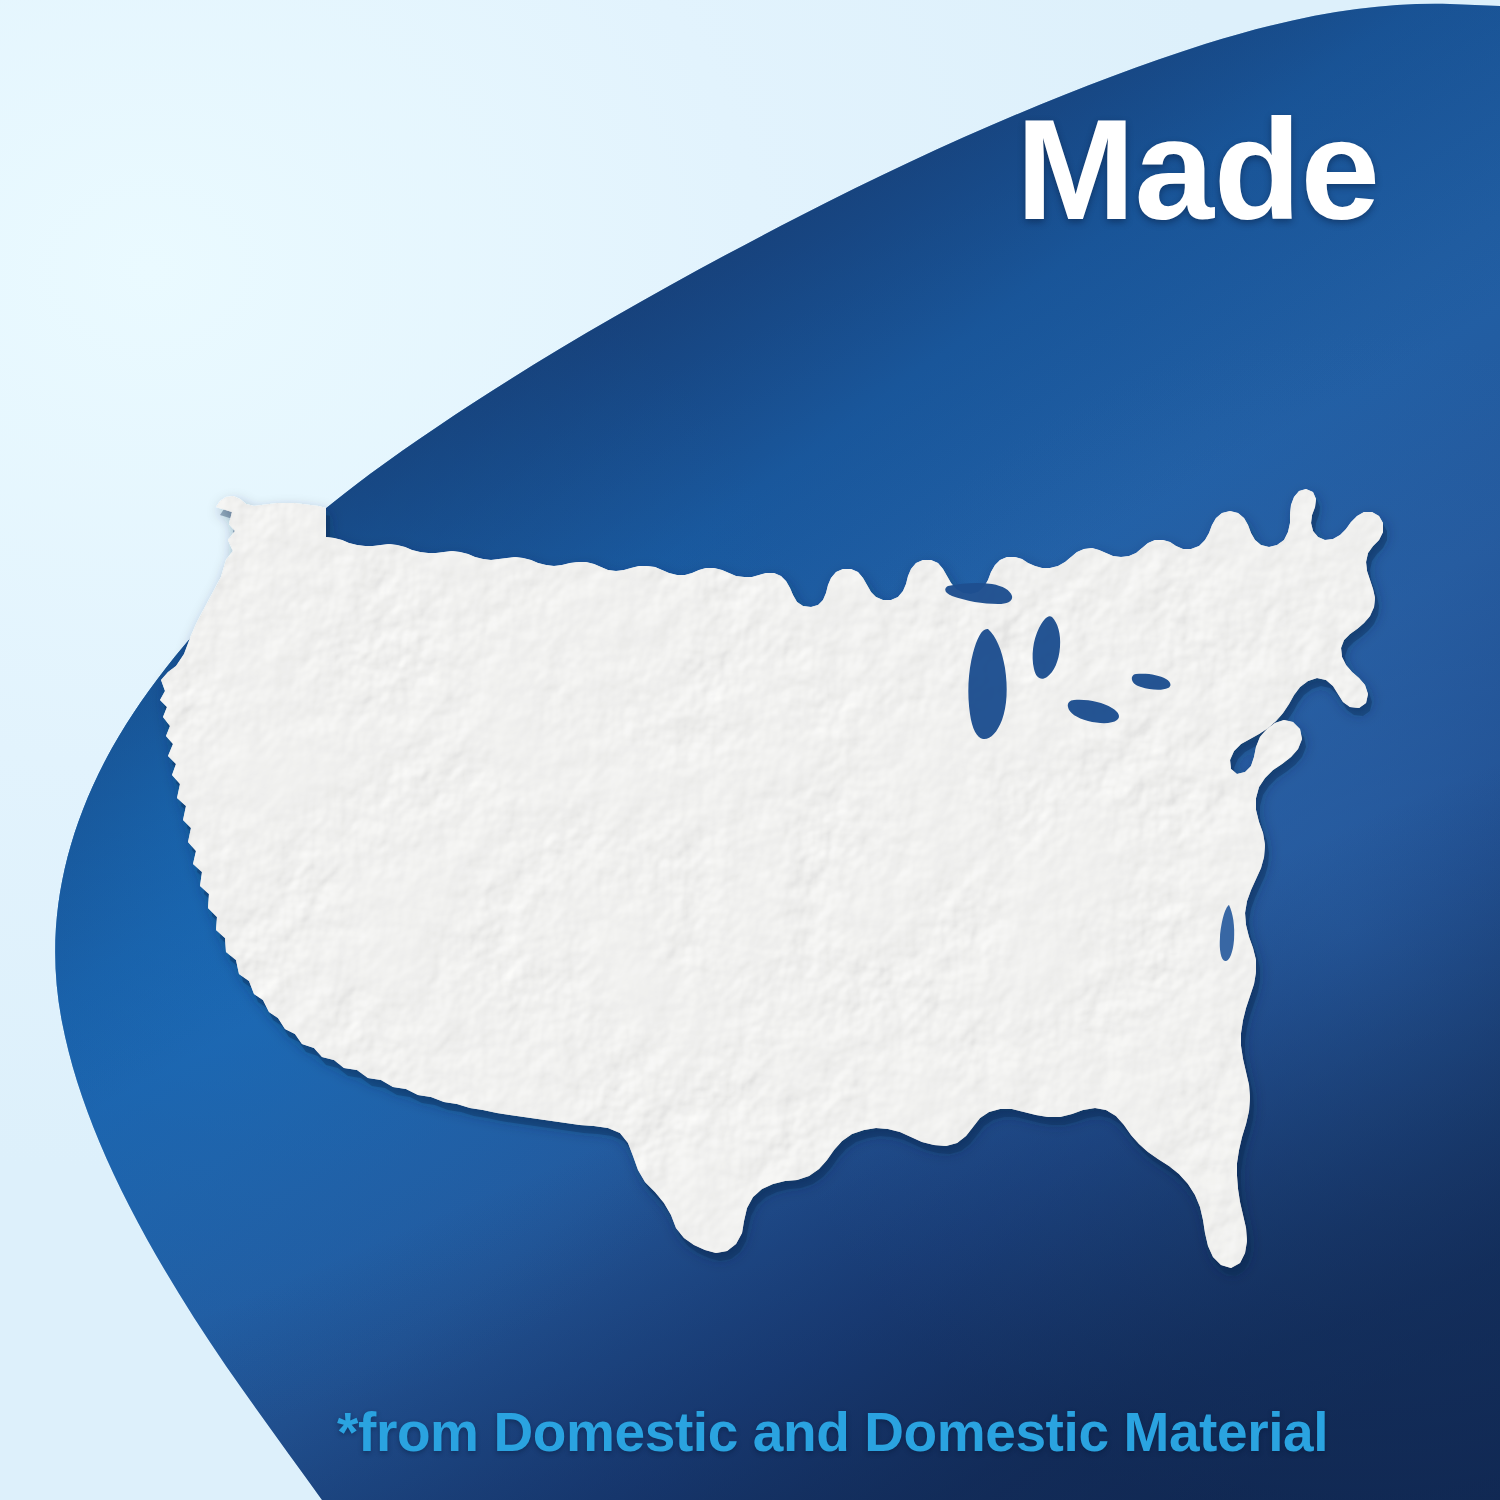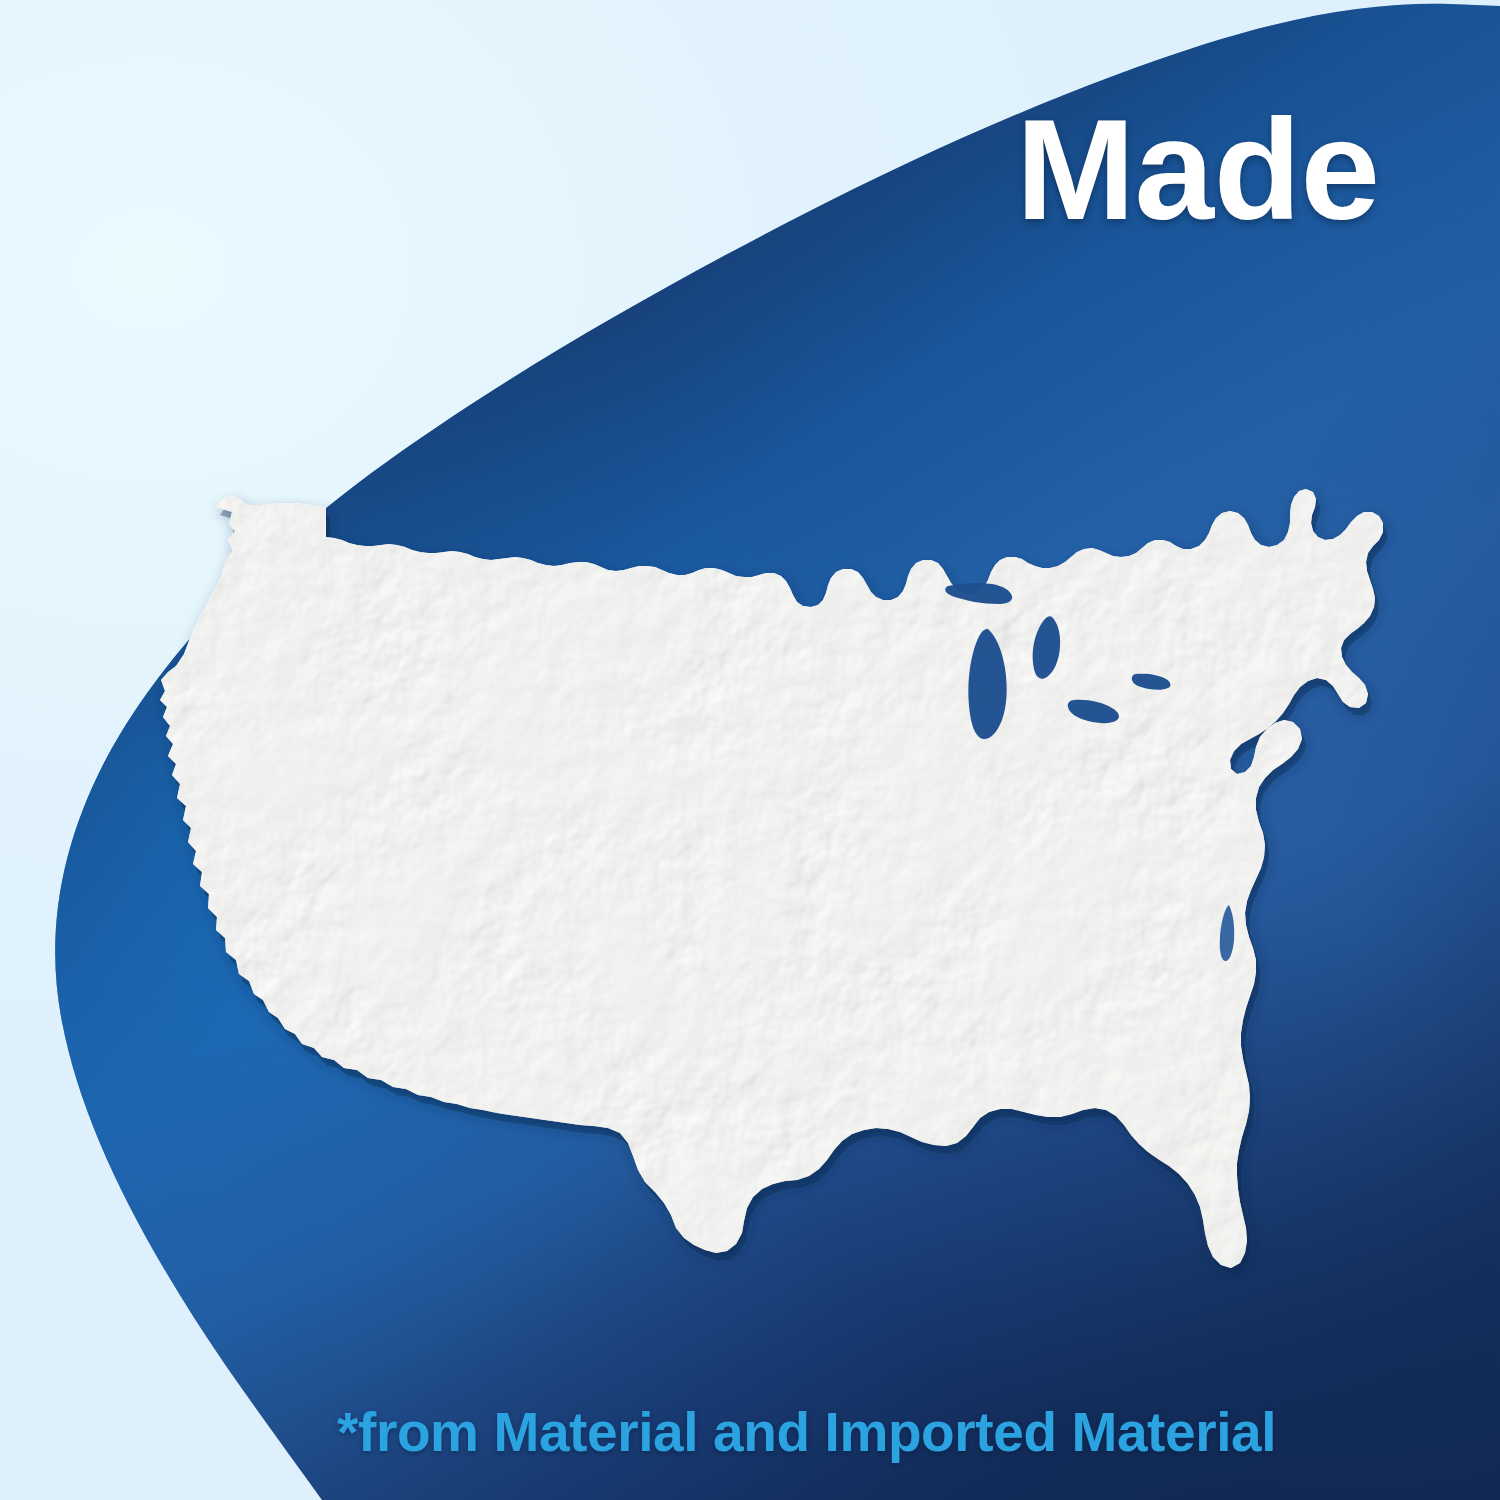--- a/index.html
+++ b/index.html
@@ -288,16 +288,16 @@
         <path d="M 1229,905 C 1233,913 1235,926 1234,940
                  C 1233,953 1229,962 1225,961
                  C 1221,960 1219,950 1220,937
                  C 1221,923 1225,907 1229,905 Z"></path>
       </g>
     </svg>
   </div>
 
   <div id="text-layer">
     <div class="headline" id="headline-line1">Made</div>
-    <div id="footnote">*from Material and Imported Material</div>
+    <div id="footnote">*from Domestic and Domestic Material</div>
   </div>
 
 </div>
 
 </body></html>

